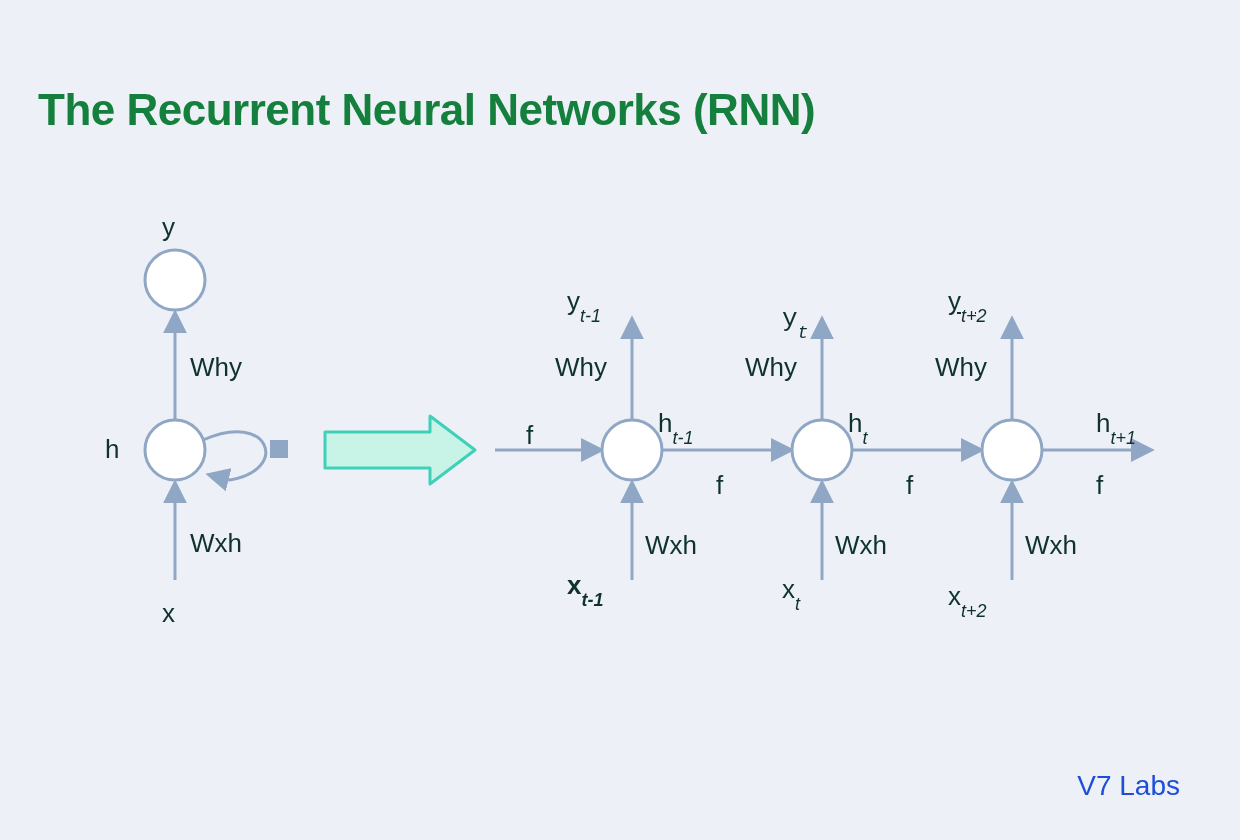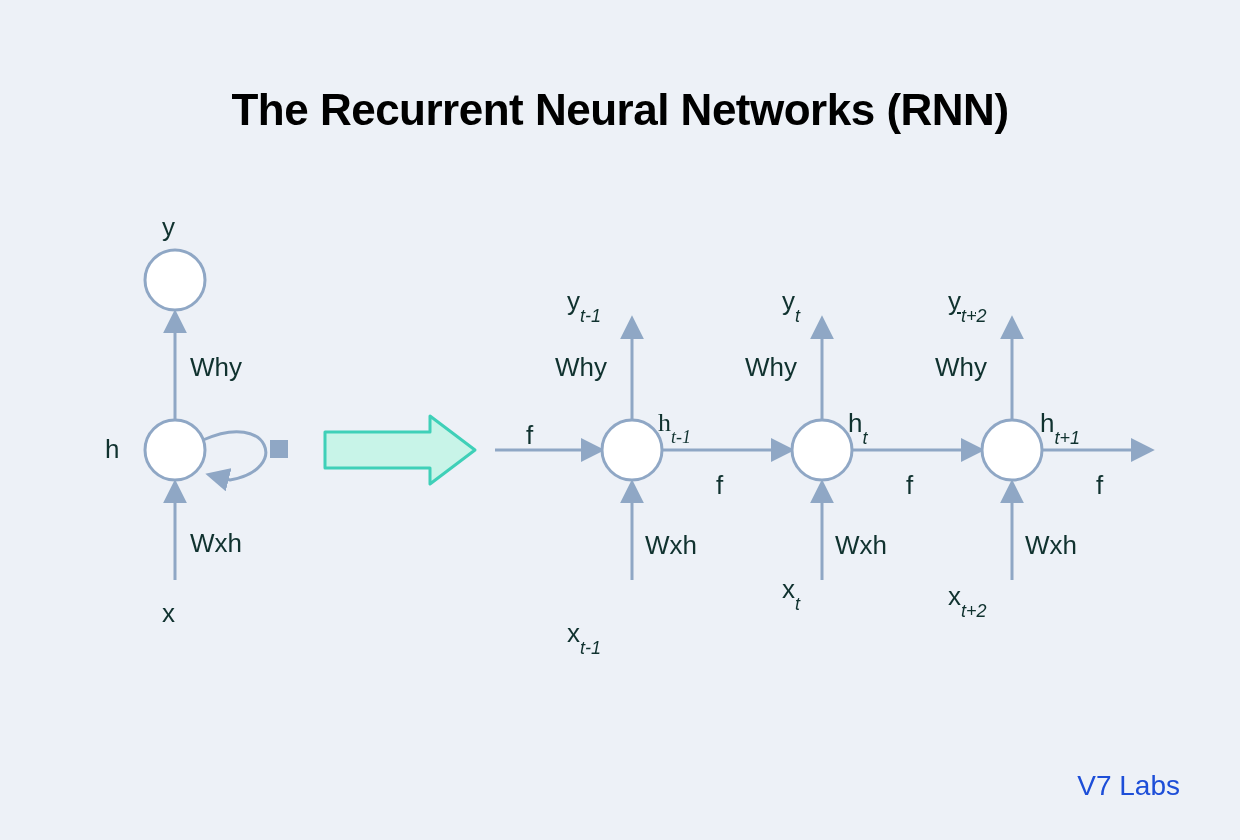--- a/index.html
+++ b/index.html
@@ -9,25 +9,26 @@
     background: #edf1f7;
     font-family: -apple-system, BlinkMacSystemFont, "Segoe UI", Helvetica, Arial, sans-serif;
     position: relative;
     overflow: hidden;
   }
   .title {
     position: absolute;
     top: 85px;
     left: 0;
     right: 0;
-    text-align: center;
+    text-align: left;
     font-size: 44px;
     font-weight: 800;
-    color: #000000;
+    color: #15803d;
     letter-spacing: -0.5px;
+    padding-left: 38px;
   }
   .credit {
     position: absolute;
     bottom: 38px;
     right: 60px;
     font-size: 28px;
     color: #1d4ed8;
     font-weight: 400;
   }
   svg.diagram {
@@ -103,45 +104,45 @@
 
 <div class="lbl" style="left:526px; top:420px;">f</div>
 <div class="lbl" style="left:716px; top:470px;">f</div>
 <div class="lbl" style="left:906px; top:470px;">f</div>
 <div class="lbl" style="left:1096px; top:470px;">f</div>
 
 <div class="lbl" style="left:567px; top:286px;">
   <span>y</span><span class="sub">t-1</span>
 </div>
 <div class="lbl" style="left:555px; top:352px;">Why</div>
-<div class="lbl" style="left:658px; top:408px;font-family:Liberation Serif, serif;">
+<div class="lbl" style="left:658px; top:408px;">
   <span>h</span><span class="sub">t-1</span>
 </div>
 <div class="lbl" style="left:645px; top:530px;">Wxh</div>
-<div class="lbl" style="left:567px; top:618px;">
+<div class="lbl" style="left:567px; top:570px;font-weight:bold;">
   <span>x</span><span class="sub">t-1</span>
 </div>
 
-<div class="lbl" style="left:782px; top:286px;">
+<div class="lbl" style="left:782px; top:304px;font-family:Liberation Mono, monospace;">
   <span>y</span><span class="sub">t</span>
 </div>
 <div class="lbl" style="left:745px; top:352px;">Why</div>
 <div class="lbl" style="left:848px; top:408px;text-align:right;">
   <span>h</span><span class="sub">t</span>
 </div>
 <div class="lbl" style="left:835px; top:530px;">Wxh</div>
 <div class="lbl" style="left:782px; top:574px;">
   <span>x</span><span class="sub">t</span>
 </div>
 
 <div class="lbl" style="left:948px; top:286px;text-decoration:underline;">
   <span>y</span><span class="sub">t+2</span>
 </div>
 <div class="lbl" style="left:935px; top:352px;">Why</div>
-<div class="lbl" style="left:1040px; top:408px;">
+<div class="lbl" style="left:1096px; top:408px;">
   <span>h</span><span class="sub">t+1</span>
 </div>
 <div class="lbl" style="left:1025px; top:530px;">Wxh</div>
 <div class="lbl" style="left:948px; top:581px;">
   <span>x</span><span class="sub">t+2</span>
 </div>
 
 <div class="credit">V7 Labs</div>
 
 </body></html>

